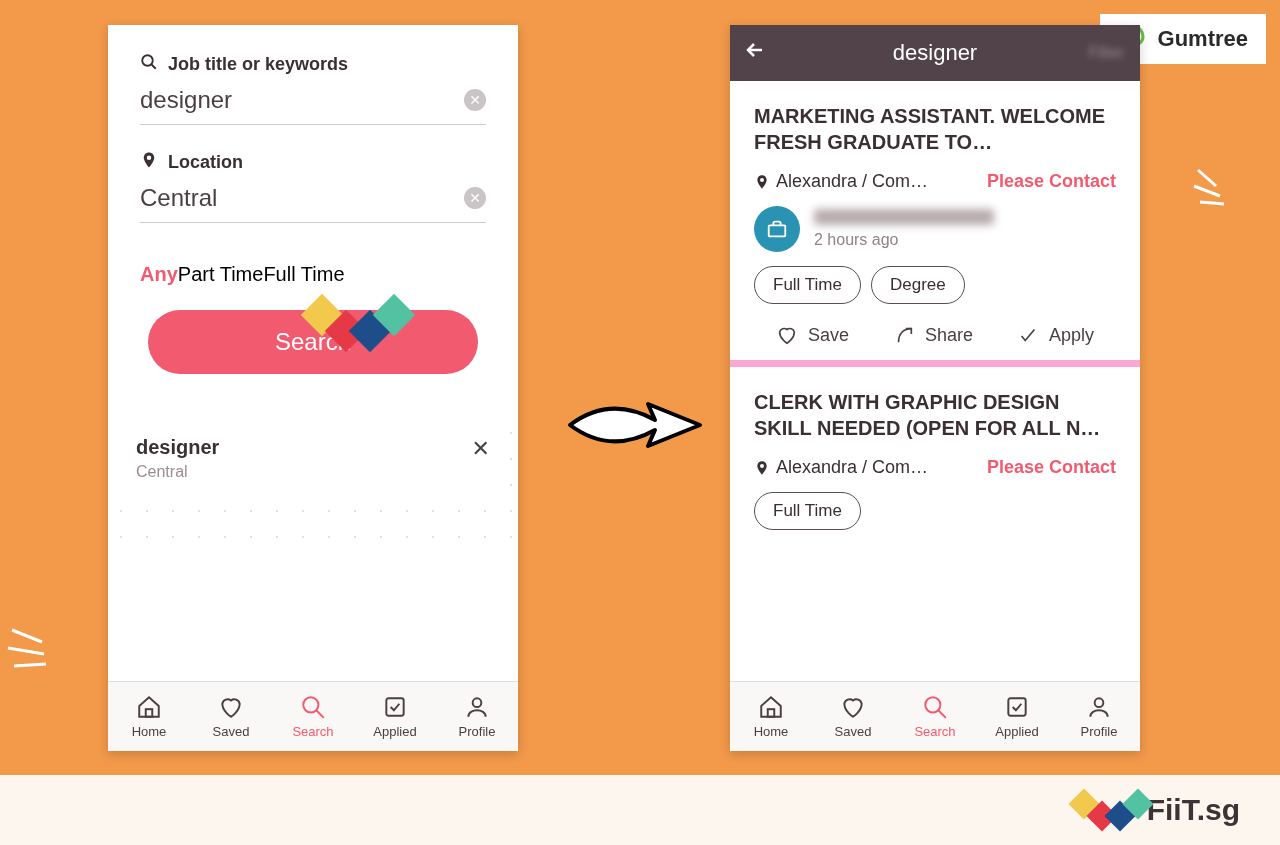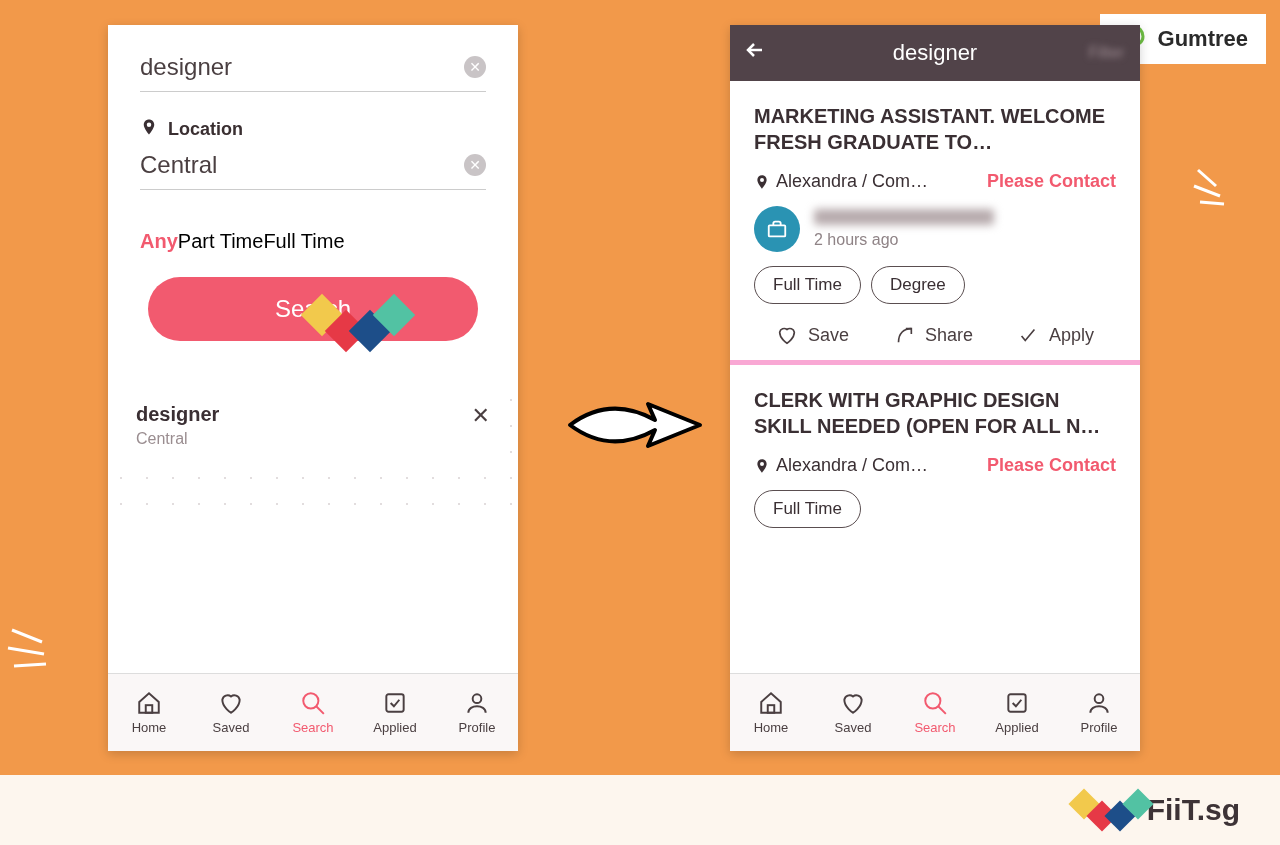--- a/index.html
+++ b/index.html
@@ -88,41 +88,41 @@
     background-image: radial-gradient(#d6cfd0 1.4px, transparent 1.4px);
     background-size: 26px 26px;
     opacity:0.7; z-index:1;
   }
   .recent-item { background:#fff; padding: 16px 20px 6px; position:relative; z-index:2; display:flex; justify-content:space-between; align-items:flex-start;}
   .recent-item .t1 { font-weight:800; font-size:20px; color:#3a2f33; }
   .recent-item .t2 { font-size:16px; color:#9a8d90; margin-top:4px;}
   .recent-close { font-size:22px; color:#4a3f41; cursor:pointer; }
 
   
-  .job-card { padding: 22px 24px 14px; border-bottom: 5px solid #f9a8d4; }
+  .job-card { padding: 22px 24px 14px; border-bottom: 7px solid #f9a8d4; }
   .job-title { font-size:20px; font-weight:800; color:#3a2f33; text-transform:uppercase; line-height:1.3; margin-bottom:16px;}
   .loc-row { display:flex; align-items:flex-end; justify-content:space-between; margin-bottom:14px;}
   .loc-left { display:flex; align-items:center; gap:6px; font-size:18px; color:#3a2f33;}
   .loc-left svg{ width:16px;height:20px; flex-shrink:0;}
   .contact-txt { color:#f25a6f; font-weight:800; font-size:18px;}
   .poster-row { display:flex; align-items:center; gap:14px; margin-bottom:14px;}
   .avatar { width:46px; height:46px; border-radius:50%; background:#2a93b3; display:flex; align-items:center; justify-content:center;}
   .avatar svg{width:22px;height:22px;}
   .poster-meta { display:flex; flex-direction:column; gap:6px;}
   .blurred-name { width:180px; height:16px; background:#b7abad; filter:blur(4px); border-radius:3px;}
   .time-ago { font-size:16px; color:#8f8386;}
   .pill-row { display:flex; gap:10px; margin-bottom:14px;}
   .pill { border:1.5px solid #5a4e50; border-radius:22px; padding:8px 18px; font-size:17px; color:#3a2f33; cursor:default;}
   .action-row { display:flex; justify-content:space-around; padding-top:6px;}
   .act { display:flex; align-items:center; gap:10px; font-size:18px; color:#4a3f41; cursor:pointer;}
   .act svg{width:22px;height:22px;}
 
   
   .tabbar {
-    height:78px; border-top:1px solid #ddd; background:#faf7f7;
+    height:70px; border-top:1px solid #ddd; background:#faf7f7;
     display:flex;
   }
   .tab { flex:1; display:flex; flex-direction:column; align-items:center; justify-content:center; gap:4px; cursor:pointer; color:#4a3f41; font-size:13px;}
   .tab svg{width:26px;height:26px;}
   .tab.active { color:#f25a6f; }
   .tab.active svg { stroke:#f25a6f; }
 
   
   .overlay-diamonds {
     position:absolute; left:310px; top:308px; z-index:20;
@@ -163,20 +163,27 @@
     </svg>
   <svg class="sparkle s2" viewBox="0 0 60 60">
       <line x1="18" y1="10" x2="36" y2="26"></line>
       <line x1="14" y1="26" x2="40" y2="36"></line>
       <line x1="20" y1="42" x2="44" y2="44"></line>
     </svg>
 
   <div class="phone phone-left">
     <div class="phone-body">
       <div class="search-section">
+        <div class="field-label">
+          <span><svg viewBox="0 0 24 24" fill="none" stroke="#3a2f33" stroke-width="2.5">
+                <circle cx="10" cy="10" r="7"></circle>
+                <line x1="15" y1="15" x2="21" y2="21"></line>
+              </svg></span>
+          <span>Job title or keywords</span>
+        </div>
         <div class="input-row">
           <span class="input-val">designer</span>
           <span class="clear-x">✕</span>
         </div>
 
         <div class="field-label">
           <span><svg viewBox="0 0 24 24" fill="#3a2f33">
                 <path d="M12 2C8 2 5 5 5 9c0 5 7 13 7 13s7-8 7-13c0-4-3-7-7-7zm0 10a3 3 0 110-6 3 3 0 010 6z"></path>
               </svg></span>
           <span>Location</span>

